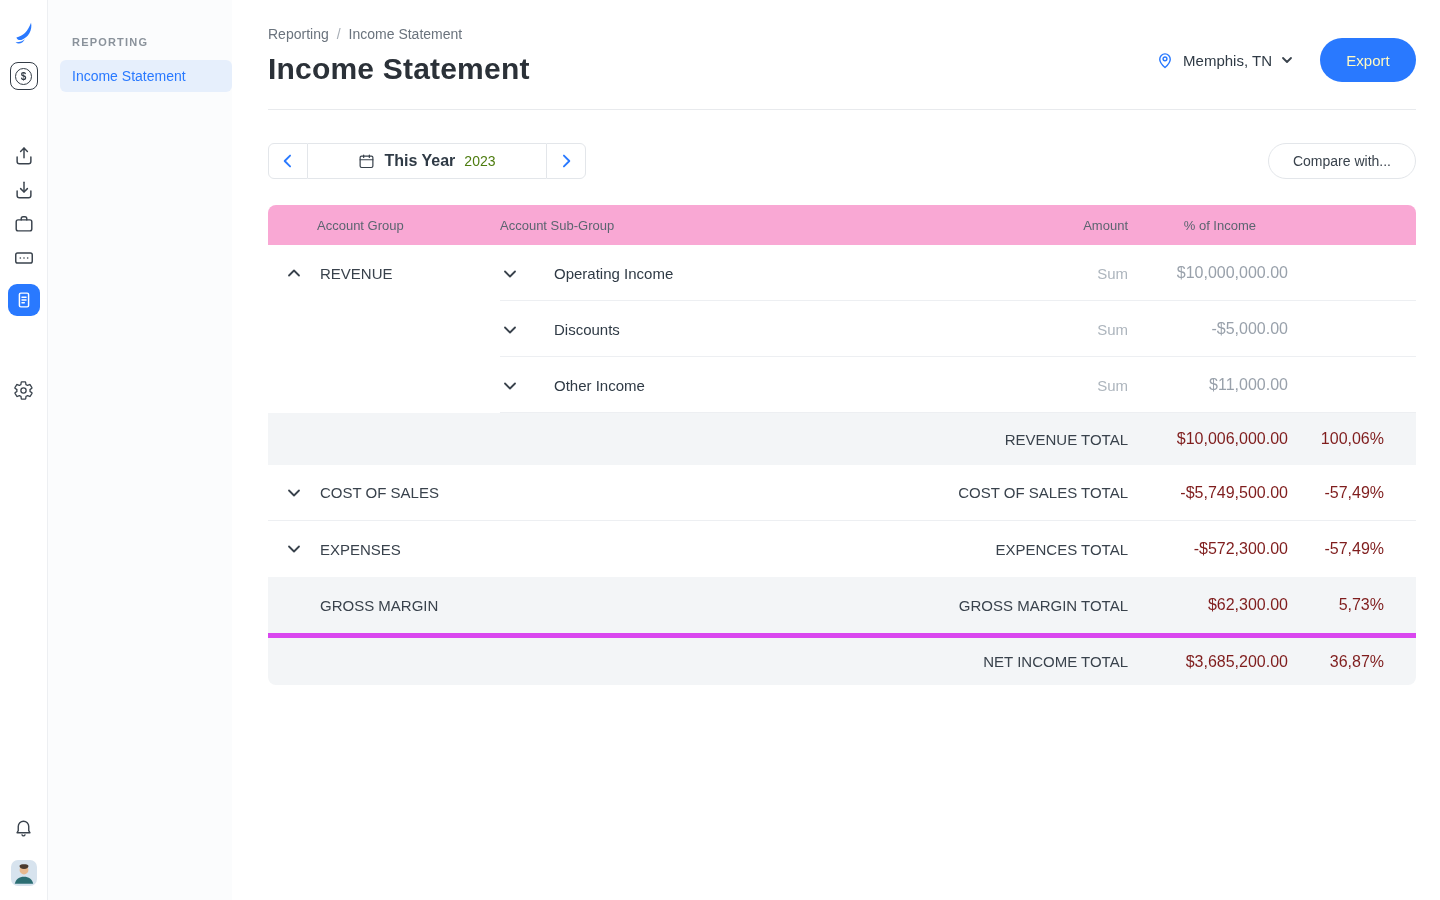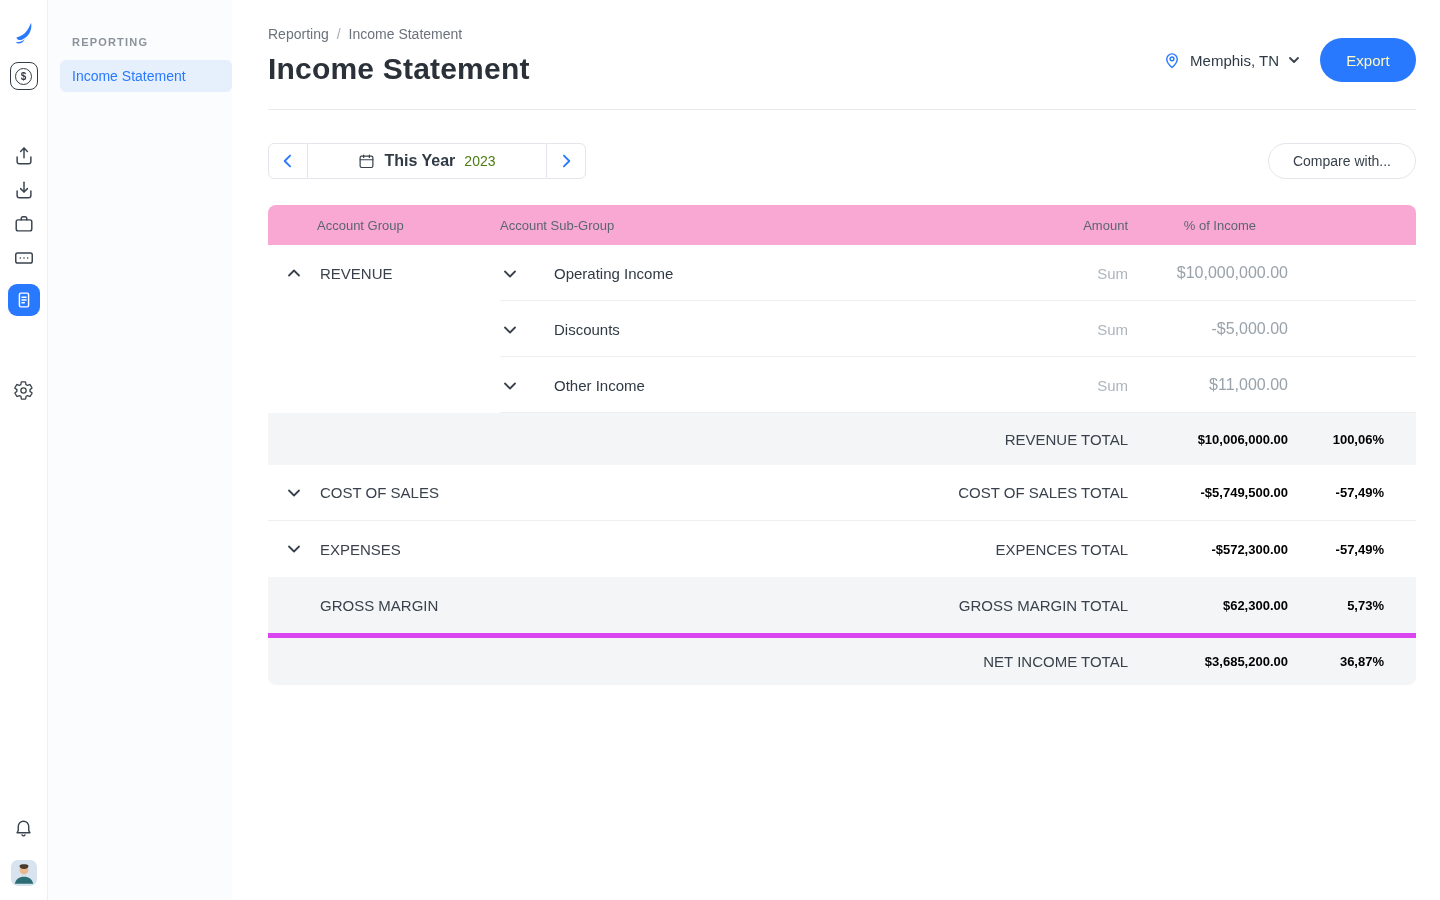--- a/index.html
+++ b/index.html
@@ -26,21 +26,21 @@
   .sb-item{height:32px;display:flex;align-items:center;font-size:14px;color:#39424C;padding-left:24px;cursor:pointer;margin-bottom:8px}
   .sb-item.active{margin-left:12px;width:172px;padding-left:12px;background:#E6EFFC;border-radius:6px;color:#2979FF}
 
   
   .main{flex:1;padding:0 24px 0 36px;overflow:hidden}
   .page-header{display:flex;align-items:flex-end;justify-content:space-between;margin-top:26px}
   .breadcrumb{display:flex;align-items:center;gap:8px;font-size:14px;color:#6A737D}
   .breadcrumb .crumb{cursor:pointer}
   .breadcrumb .sep{color:#A6ADB5}
   .page-title{font-size:30px;font-weight:bold;color:#2B3138;margin-top:10px;letter-spacing:.2px}
-  .ph-right{display:flex;align-items:center;gap:19px;margin-bottom:4px}
+  .ph-right{display:flex;align-items:center;gap:26px;margin-bottom:4px}
   .location{display:flex;align-items:center;gap:8px;cursor:pointer}
   .location-label{font-size:15px;color:#2F3A45}
   .export-btn{width:96px;height:44px;border:none;border-radius:22px;background:#2979FF;color:#fef9c3;font-size:15px;font-family:inherit;cursor:pointer}
   .divider{border-bottom:1px solid #E8EAED;margin-top:23px}
 
   
   .toolbar{display:flex;justify-content:space-between;align-items:center;margin-top:33px}
   .datenav{display:flex;height:36px}
   .dn-btn{width:40px;height:36px;background:#fff;border:1px solid #E3E6EA;display:flex;align-items:center;justify-content:center;cursor:pointer;color:#2979FF;padding:0}
   .dn-left{border-radius:6px 0 0 6px}
@@ -61,21 +61,21 @@
   .subrow::after{content:"";position:absolute;left:232px;right:0;bottom:0;height:1px;background:#EDEFF2}
   .c-group{display:flex;align-items:center;gap:18px;padding-left:18px;font-size:15px;color:#39424C}
   .c-group.no-chev{padding-left:52px}
   .c-sub{display:flex;align-items:flex-end;gap:36px;padding-left:2px;font-size:15px;color:#2F3A45}
   .c-agg{text-align:right;font-size:15px;color:#ADB5BD}
   .c-amt{text-align:right}
   .sub-amt{font-size:16px;color:#99A1AB}
   .c-pct{text-align:right;padding-right:32px}
   .total-label{grid-column:1/4;text-align:right;font-size:15px;color:#39424C}
   .span23{grid-column:2/4;text-align:right;font-size:15px;color:#39424C}
-  .total-amt{font-size:13px;font-weight:bold;color:#000000}
+  .total-amt{font-size:16px;font-weight:normal;color:#7f1d1d}
   .gray{background:#F3F5F7}
   .row-revtotal{height:52px}
   .row-cost{height:56px;border-bottom:1px solid #EDEFF2;background:#fff}
   .row-exp{height:56px;background:#fff}
   .row-gross{height:56px}
   .row-net{height:52px;border-top:5px solid #d946ef}
   .chev{display:flex;align-items:center;justify-content:center;width:16px;height:16px;flex:0 0 16px;color:#39424C;cursor:pointer}
   svg{display:block}
 </style>
 </head>

